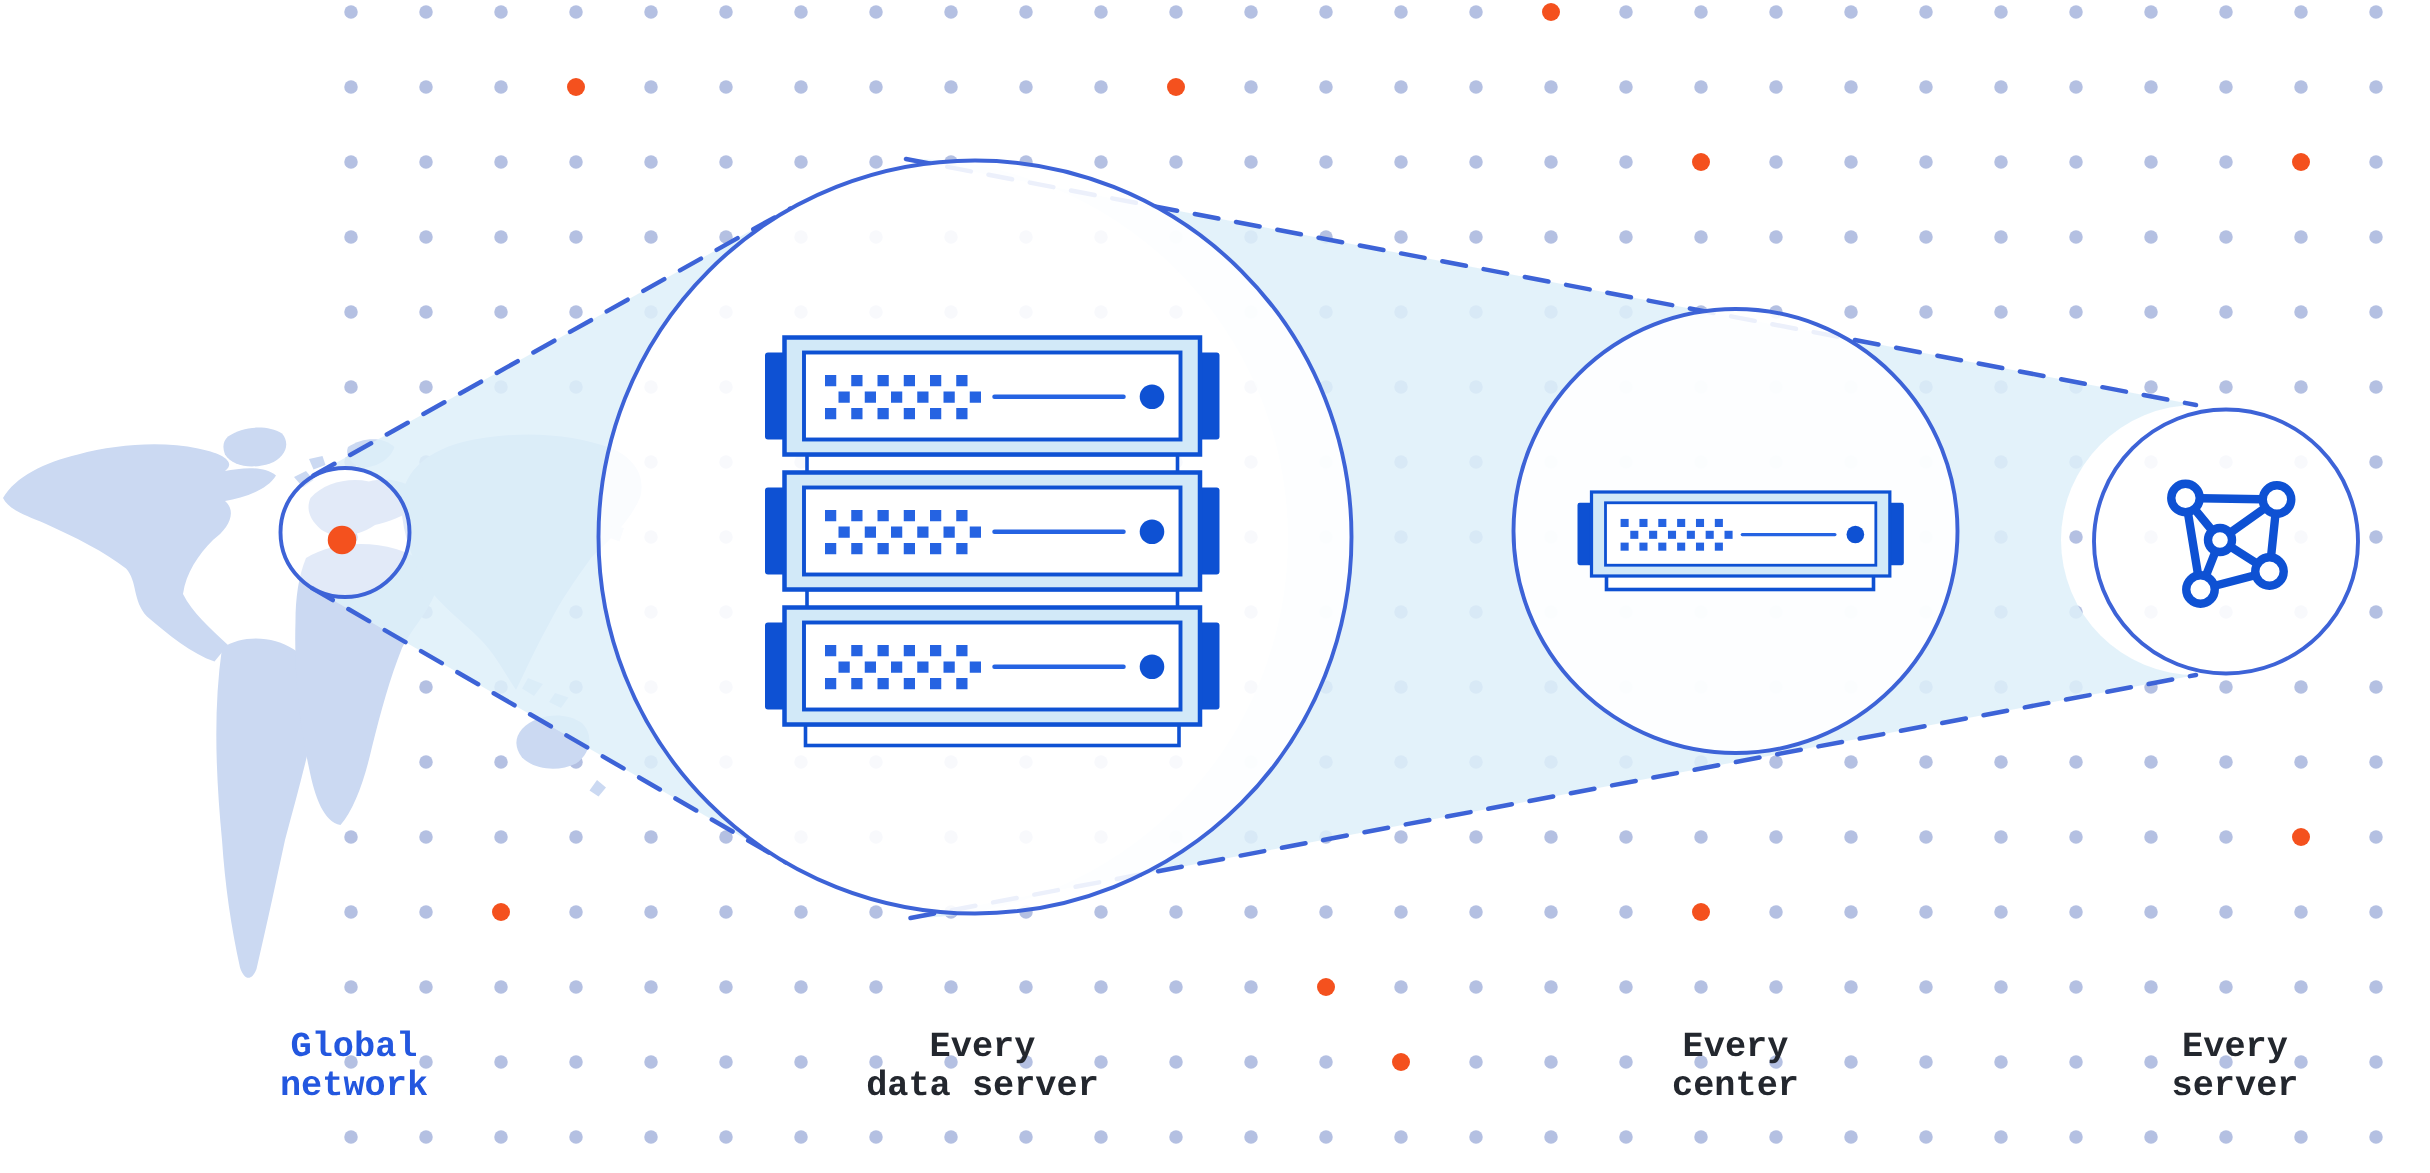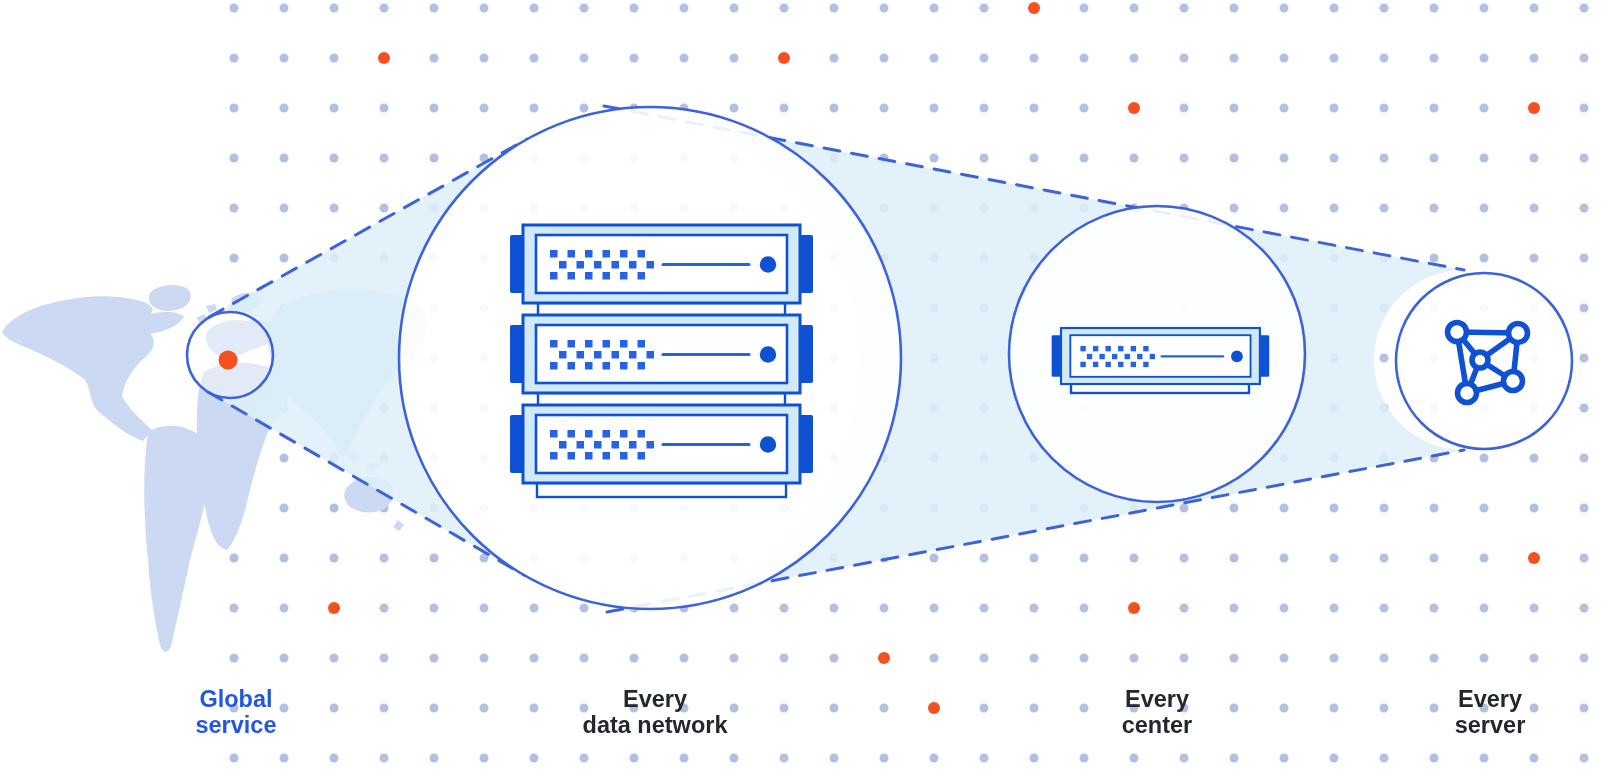--- a/index.html
+++ b/index.html
@@ -2,21 +2,21 @@
 <html style="--bg: #ffffff; --dot: #b4c0e2; --orange: #f4511e; --line-blue: #3d63d7; --deep-blue: #0e51d3; --mid-blue: #2563e2; --server-fill: #d2e9f8; --map: #cbd9f2; --label-dark: #23272e; --label-blue: #2357df;"><head>
 <meta charset="utf-8">
 <style>
   :root{
     --bg:#ffffff; --dot:#b4c0e2; --orange:#f4511e; --line-blue:#3d63d7;
     --deep-blue:#0e51d3; --mid-blue:#2563e2; --server-fill:#d2e9f8;
     --cone:rgba(222,240,249,0.85); --map:#cbd9f2; --label-dark:#23272e; --label-blue:#2357df;
   }
   html,body{margin:0;padding:0;background:var(--bg);}
   .stage{position:relative;width:1620px;height:782px;background:var(--bg);overflow:hidden;
-         font-family:Liberation Sans, sans-serif;}
+         font-family:Liberation Mono, monospace;}
   svg.scene{position:absolute;inset:0;display:block;}
   .griddot{fill:var(--dot);}
   .accentdot{fill:var(--orange);}
   .mapland{fill:var(--map);stroke:none;}
   .cone{fill:var(--cone);stroke:none;}
   .dash{stroke:var(--line-blue);stroke-width:3;fill:none;stroke-dasharray:16 12;stroke-linecap:round;}
   .zoomcircle{fill:rgba(255,255,255,0.9);stroke:var(--line-blue);stroke-width:2.6;}
   .smallcircle{fill:rgba(255,255,255,0.45);stroke:var(--line-blue);stroke-width:2.6;}
   .tab{fill:var(--deep-blue);}
   .frame{fill:var(--server-fill);stroke:var(--deep-blue);stroke-width:3;}
@@ -579,25 +579,25 @@
       <circle class="netnode" cx="1457" cy="332" r="9.5"></circle>
       <circle class="netnode" cx="1518" cy="333" r="9.5"></circle>
       <circle class="netnode" cx="1467" cy="393" r="9.5"></circle>
       <circle class="netnode" cx="1513" cy="381" r="9.5"></circle>
       <circle class="netnode" cx="1480" cy="360" r="8"></circle>
     </g>
   </svg>
 
   <div class="caption blue" style="left:236px;">
     <span>Global</span>
-    <span>service</span>
+    <span>network</span>
   </div>
   <div class="caption" style="left:655px;">
     <span>Every</span>
-    <span>data network</span>
+    <span>data server</span>
   </div>
   <div class="caption" style="left:1157px;">
     <span>Every</span>
     <span>center</span>
   </div>
   <div class="caption" style="left:1490px;">
     <span>Every</span>
     <span>server</span>
   </div>
 </div>

